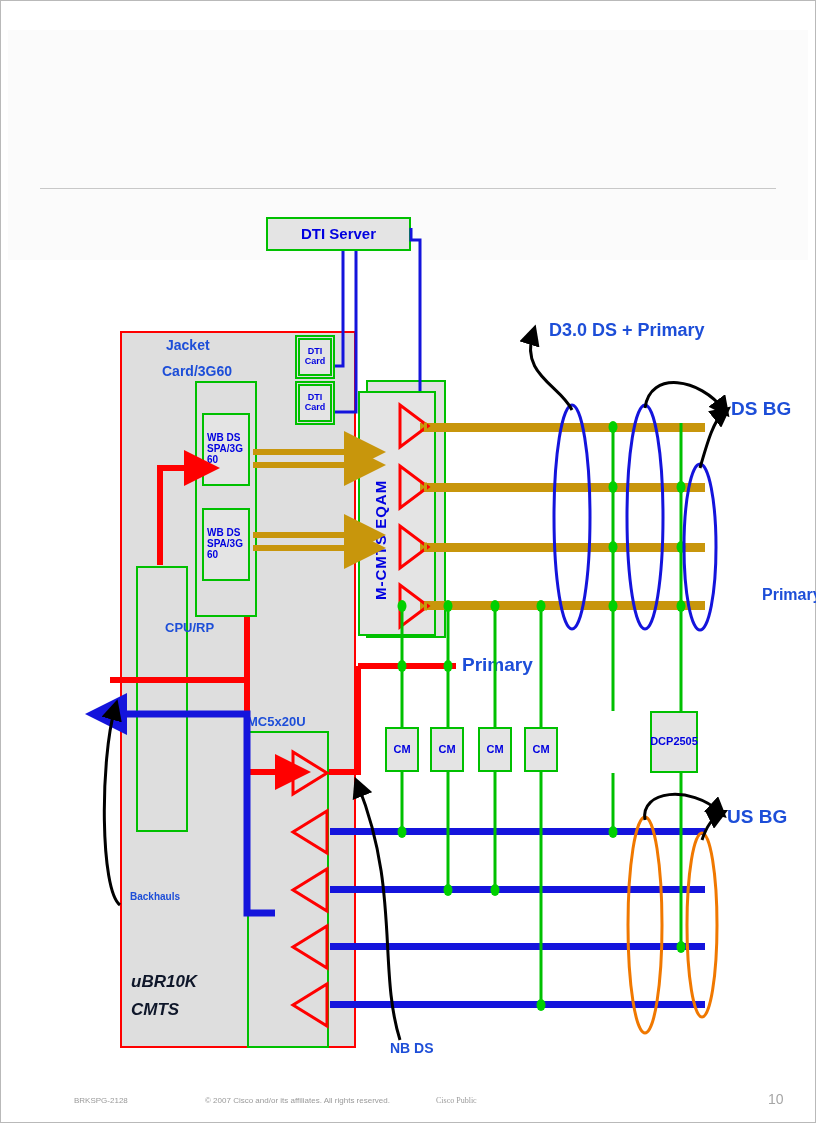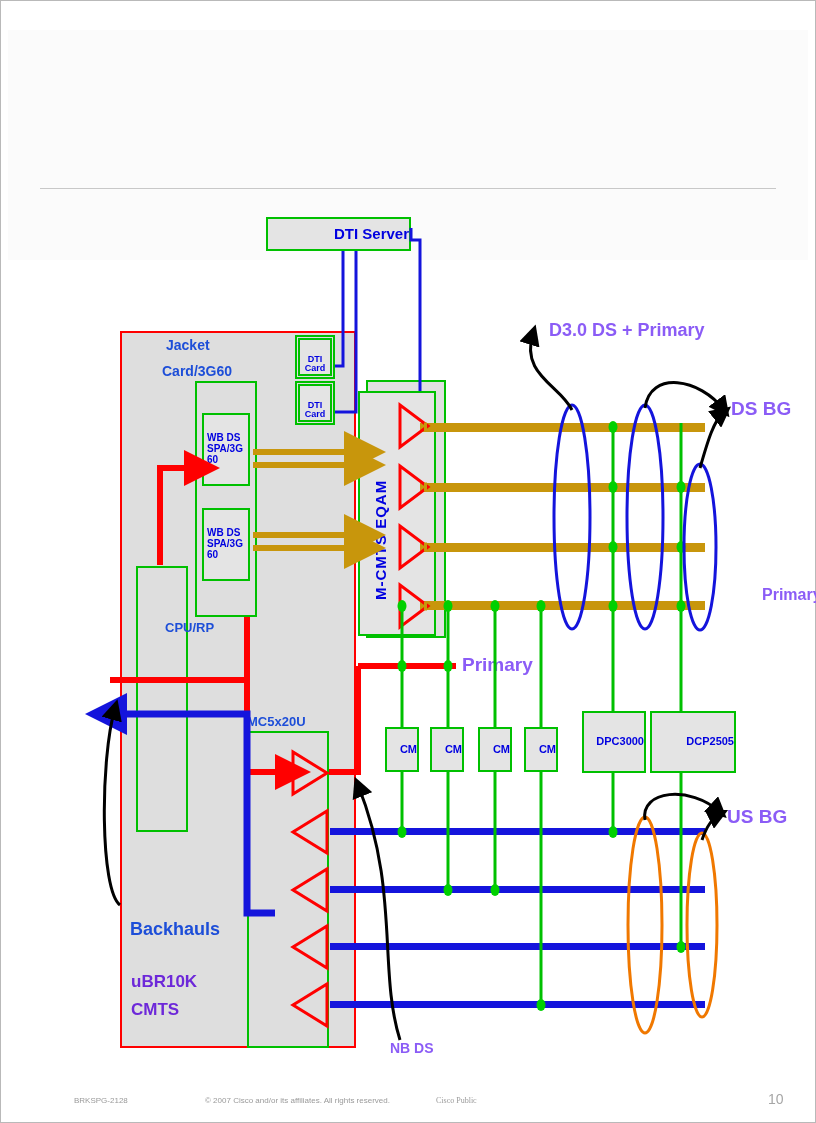--- a/index.html
+++ b/index.html
@@ -68,21 +68,21 @@
   .box {
     position: absolute;
     box-sizing: border-box;
     background: #e4e4e4;
     border: 2px solid #00c000;
     color: #0000e0;
     font-weight: bold;
     font-family: "Liberation Sans", sans-serif;
     display: flex;
     align-items: center;
-    justify-content: flex-end;
+    justify-content: center;
     text-align: center;
     line-height: 1.08;
   }
   .box.plain { background: #e4e4e4; }
   .chassis {
     position: absolute;
     box-sizing: border-box;
     background: #dedede;
     border: 2px solid #ff0000;
   }
@@ -93,22 +93,22 @@
     border: 2px solid #00c000;
   }
   .greenframe.filled { background: #e0e0e0; }
   .lbl {
     position: absolute;
     font-weight: bold;
     font-family: "Liberation Sans", sans-serif;
     white-space: nowrap;
   }
   .lbl.blue  { color: #1d4ed8; }
-  .lbl.black { color: #8b5cf6; }
-  .lbl.teal  { color: #6d28d9; }
+  .lbl.black { color: #1d4ed8; }
+  .lbl.teal  { color: #0f172a; font-style: italic; }
 
   
   .goldline {
     position: absolute;
     height: 9px;
     background: #c8960c;
   }
   .blueline {
     position: absolute;
     height: 7px;
@@ -181,21 +181,21 @@
     <span>SPA/3G</span>
     <span>60</span>
   </div>
 
   <div class="greenframe" style="left:136px; top:566px; width:52px; height:266px;"></div>
   <div class="lbl blue" style="left:133px; top:620px; font-size:13px;margin-left:32px;">CPU/RP</div>
 
   <div class="greenframe" style="left:247px; top:731px; width:82px; height:317px;"></div>
   <div class="lbl blue" style="left:247px; top:714px; font-size:13px;">MC5x20U</div>
 
-  <div class="lbl blue" style="left:130px; top:891px; font-size:18px;margin-top:28px;">Backhauls</div>
+  <div class="lbl blue" style="left:130px; top:891px; font-size:10px;">Backhauls</div>
 
   <div class="lbl teal" style="left:131px; top:972px; font-size:17px;">uBR10K</div>
   <div class="lbl teal" style="left:131px; top:1000px; font-size:17px;">CMTS</div>
 
   <div class="greenframe filled" style="left:366px; top:380px; width:80px; height:258px;"></div>
   <div class="box plain" style="left:358px; top:391px; width:78px; height:245px; border-width:2px;"></div>
   <div class="vtext" style="left:372px; top:600px;">M-CMTS EQAM</div>
 
   <div class="goldline" style="left:420px; top:423px; width:285px;"></div>
   <div class="goldline" style="left:420px; top:483px; width:285px;"></div>
@@ -216,24 +216,21 @@
   </div>
   <div class="box" style="left:430px; top:727px; width:34px; height:45px; font-size:11px;">
     <span>CM</span>
   </div>
   <div class="box" style="left:478px; top:727px; width:34px; height:45px; font-size:11px;">
     <span>CM</span>
   </div>
   <div class="box" style="left:524px; top:727px; width:34px; height:45px; font-size:11px;">
     <span>CM</span>
   </div>
-  <div class="box" style="left:582px; top:711px; width:64px; height:62px; font-size:11px;">
-    <span>DPC3000</span>
-  </div>
-  <div class="box" style="left:650px; top:711px; width:86px; height:62px; font-size:11px;">
+  <div class="box" style="left:650px; top:711px; width:48px; height:62px; font-size:11px;">
     <span>DCP2505</span>
   </div>
 
   <div class="lbl black" style="left:549px; top:320px; font-size:18px;">D3.0 DS + Primary</div>
   <div class="lbl black" style="left:731px; top:398px; font-size:19px;">DS BG</div>
   <div class="lbl black" style="left:722px; top:586px; font-size:16px;margin-left:40px;">Primary Ch</div>
   <div class="lbl black" style="left:727px; top:806px; font-size:19px;">US BG</div>
   <div class="lbl black" style="left:390px; top:1040px; font-size:14px;">NB DS</div>
 
   <svg class="overlay" viewBox="0 0 816 1123">

